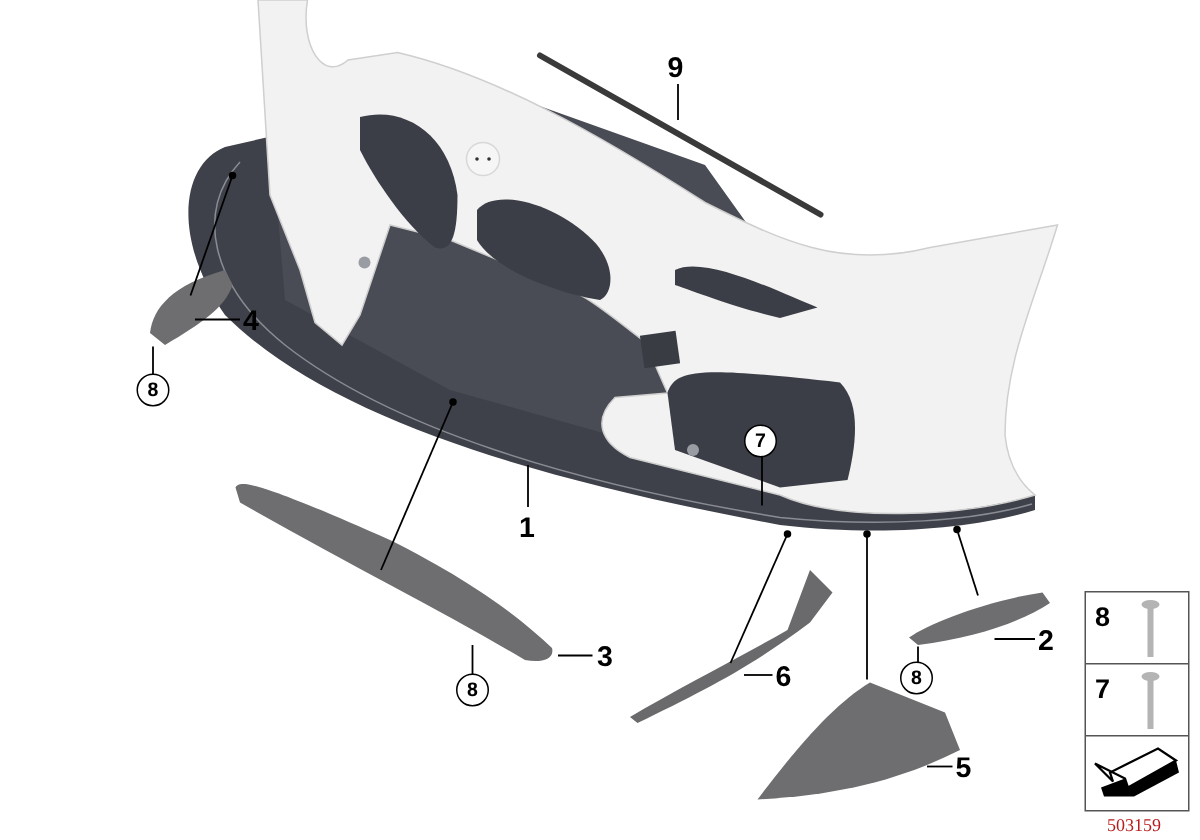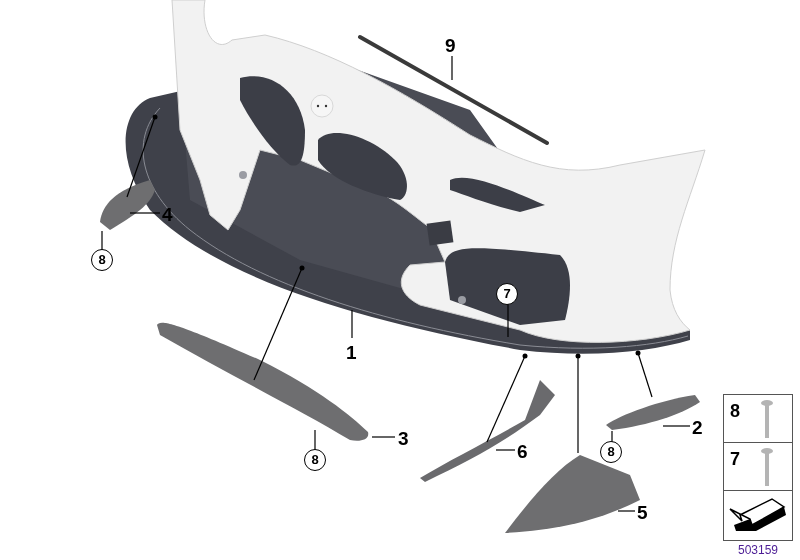--- a/index.html
+++ b/index.html
@@ -10,22 +10,22 @@
                font-family: "Liberation Sans", sans-serif; line-height: 1; }
     .circ { position: absolute; width: 20px; height: 20px; border: 1.6px solid #000;
             border-radius: 50%; background: #fff; font-size: 13px; font-weight: bold;
             text-align: center; line-height: 20px; color: #000;
             font-family: "Liberation Sans", sans-serif; }
     .legend { position: absolute; left: 723px; top: 394px; width: 68px; height: 145px;
               border: 1px solid #555; background: #fff; }
     .legend-cell { position: absolute; left: 0; width: 68px; border-bottom: 1px solid #555; }
     .legend-num { position: absolute; left: 6px; top: 6px; font-size: 18px; font-weight: bold;
                   font-family: "Liberation Sans", sans-serif; }
-    .footer-id { position: absolute; left: 738px; top: 543px; font-size: 12px; color: #4c1d95;
-                 font-family: Liberation Sans, sans-serif; }
+    .footer-id { position: absolute; left: 738px; top: 543px; font-size: 12px; color: #b91c1c;
+                 font-family: Liberation Serif, serif; }
   </style>
 </head>
 <body>
 
 <svg id="diagram" viewBox="0 0 800 560" xmlns="http://www.w3.org/2000/svg">
 
   <path d="M150,98 C120,110 115,160 150,210 C220,280 360,320 520,350 C590,358 650,352 690,340 L690,330 C620,340 560,335 520,320 L300,250 L200,190 L185,90 Z" fill="#3f414a"></path>
   <path d="M160,108 C130,140 140,190 190,230 C260,285 380,322 520,345 C590,352 650,347 688,336" fill="none" stroke="#8a8c94" stroke-width="1"></path>
 
   <path d="M180,80 L330,60 L470,110 L520,180 L560,230 L550,330 L300,260 L190,200 Z" fill="#4a4c55"></path>

